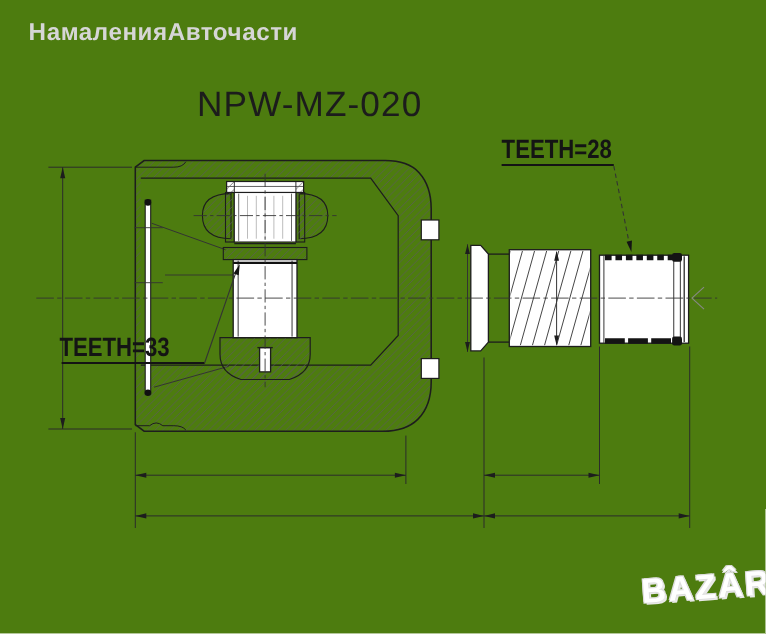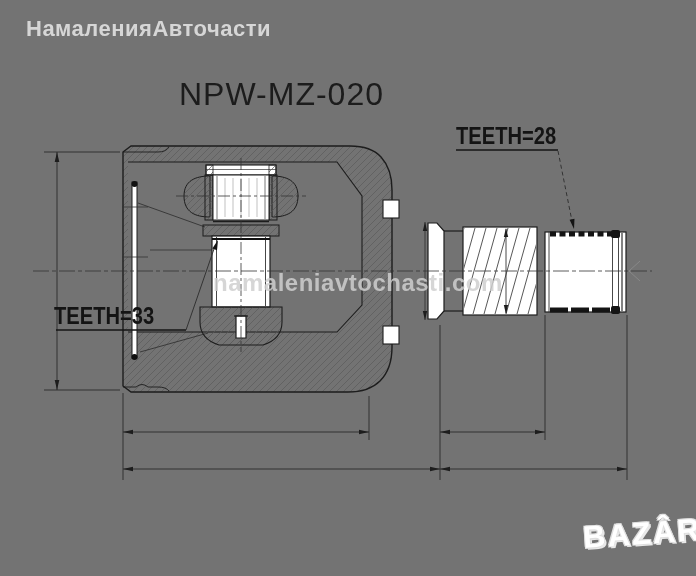--- a/index.html
+++ b/index.html
@@ -1,16 +1,16 @@
 <!DOCTYPE html>
 <html><head>
 <meta charset="utf-8">
 <style>
   html,body{margin:0;padding:0;background:#fff;}
-  .canvas{position:relative;width:696px;height:576px;background:#737373;overflow:hidden;
+  .canvas{position:relative;width:696px;height:576px;background:#4d7c0f;overflow:hidden;
           font-family:"Liberation Sans",sans-serif;}
   .wm-top{position:absolute;left:26px;top:16px;font-size:22px;font-weight:bold;
           color:#d6d6d6;letter-spacing:0.5px;}
   .title{position:absolute;left:179px;top:76px;font-size:32px;color:#1c1c1c;
          letter-spacing:1px;}
   .wm-center{position:absolute;left:213px;top:269px;font-size:24px;font-weight:bold;
          color:#cfcfcf;opacity:0.85;letter-spacing:0.5px;z-index:5;}
   .wm-logo{position:absolute;left:583px;top:516px;font-size:31px;font-weight:bold;
          color:#ffffff;letter-spacing:2px;transform:rotate(-4deg);z-index:5;
          text-shadow:-1px -1px 0 #dedede,1px -1px 0 #dedede,-1px 1px 0 #dedede,
@@ -177,16 +177,15 @@
     </g>
 
     <g>
       <text transform="translate(54,324) scale(0.84,1)" font-size="24">TEETH=33</text>
       <line x1="56" y1="330" x2="186" y2="330" stroke="#141414" stroke-width="1.6"></line>
       <line x1="186" y1="330" x2="215" y2="246" stroke="#333" stroke-width="1"></line>
       <polygon points="218,240 217,250.3 212.3,248.6" fill="#141414"></polygon>
     </g>
   </svg>
 
-  <div class="wm-center">namaleniavtochasti.com</div>
   <div class="wm-logo">BAZÂR</div>
 
 </div>
 
 </body></html>

